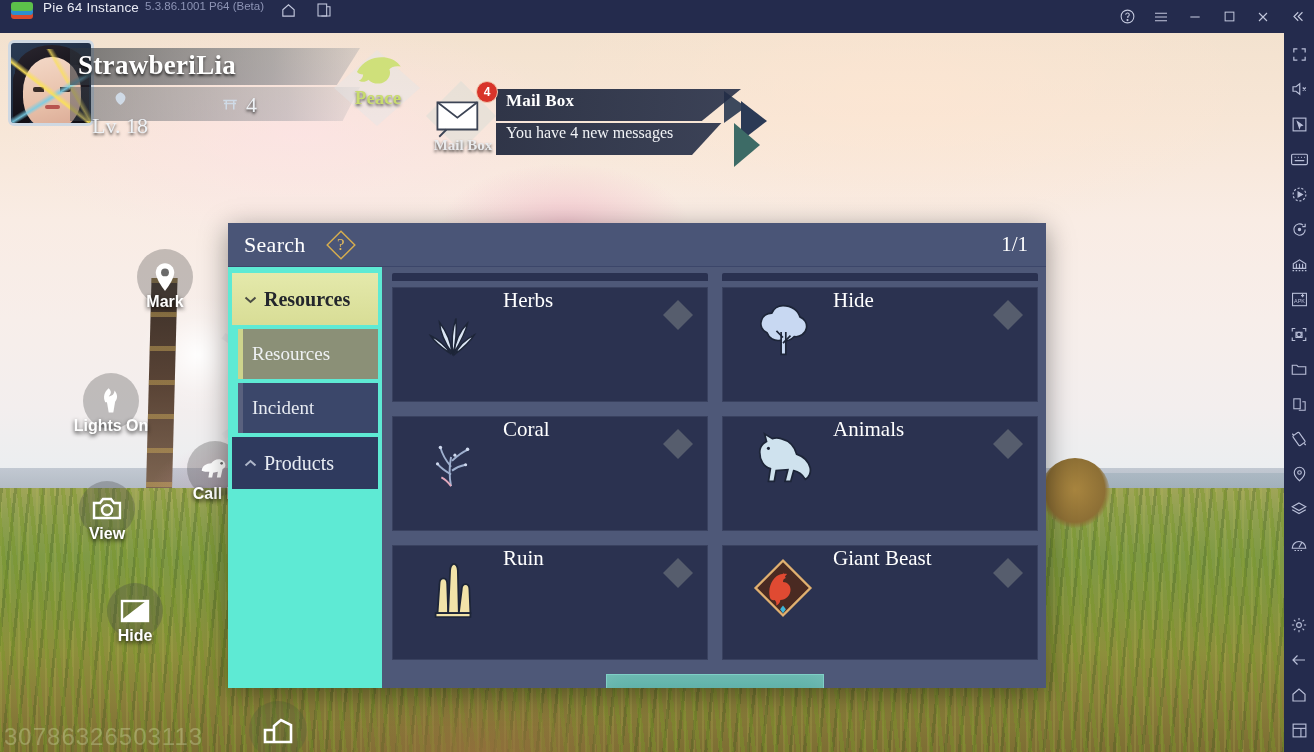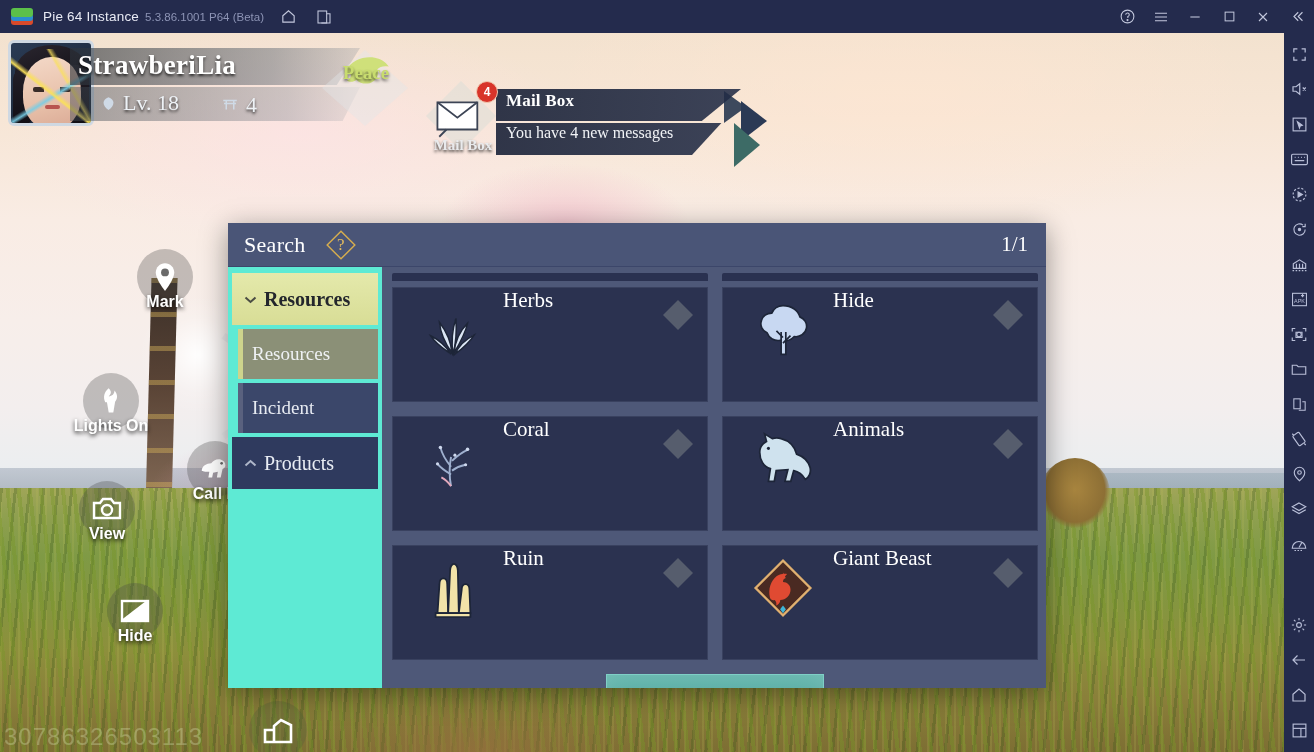--- a/index.html
+++ b/index.html
@@ -2,21 +2,21 @@
 <html><head>
 <meta charset="utf-8">
 <style>
   * { margin:0; padding:0; box-sizing:border-box; }
   html,body { width:1314px; height:752px; overflow:hidden; background:#1b2240; }
   body { font-family:"Liberation Sans", sans-serif; }
 
   
   #titlebar{
     position:absolute; left:0; top:0; width:1314px; height:33px;
-    background:#242b4d; display:flex; align-items:center; z-index:60;
+    background:#242b4d; display:flex; align-items:flex-start; z-index:60;
   }
   .tb-logo{ width:22px; height:22px; margin-left:11px; margin-right:10px; position:relative; }
   .tb-logo i{ position:absolute; left:0; border-radius:3px; display:block; }
   .tb-logo .l1{ top:12px; width:22px; height:7px; background:#d94a2b; }
   .tb-logo .l2{ top:8px; width:22px; height:7px; background:#2c8ecf; }
   .tb-logo .l3{ top:2px; width:22px; height:9px; background:#5cc04a;
     border-radius:3px; }
   .tb-title{ color:#e8eaf4; font-size:13.5px; letter-spacing:.2px; }
   .tb-ver{ color:#8d94b5; font-size:11.5px; margin-left:6px; }
   .tb-icons{ display:flex; align-items:center; margin-left:14px; gap:16px; }
@@ -158,27 +158,27 @@
     position:absolute; left:70px; top:10px; color:#fff; font-size:27px;
     font-family:"Liberation Serif", serif; font-weight:700;
     text-shadow:0 2px 3px rgba(0,0,0,.75); letter-spacing:.3px;
   }
   #statplate{
     position:absolute; left:62px; top:47px; width:290px; height:34px;
     background:linear-gradient(90deg, rgba(60,70,80,.45), rgba(120,130,140,.34) 75%, rgba(150,160,170,.15));
     clip-path:polygon(0 0, 100% 0, 94% 100%, 0 100%);
   }
   .stat{ position:absolute; display:flex; align-items:center; gap:6px; }
-  #lvl{ left:92px; top:50px; }
+  #lvl{ left:84px; top:50px;flex-direction:column; }
   #gate{ left:212px; top:52px; }
   .stat .txt{ color:#eef2f6; font-size:22px; font-family:"Liberation Serif",serif;
     text-shadow:0 2px 3px rgba(0,0,0,.7); }
   #peace{
-    position:absolute; left:304px; top:2px; width:108px; height:92px;
-    display:flex; flex-direction:column; align-items:center; 
+    position:absolute; left:316px; top:2px; width:108px; height:92px;
+    display:flex; flex-direction:column; align-items:center; justify-content:center;
   }
   #peace .bg{
     position:absolute; left:10px; top:8px; width:86px; height:76px;
     background:rgba(225,230,232,.40);
     clip-path:polygon(50% 0, 100% 50%, 50% 100%, 0 50%);
   }
   #peace .lbl{
     position:relative; color:#c8dc6e; font-size:19px; font-weight:700;
     font-family:"Liberation Serif",serif; text-shadow:0 2px 3px rgba(0,0,0,.6);
     margin-top:20px;

